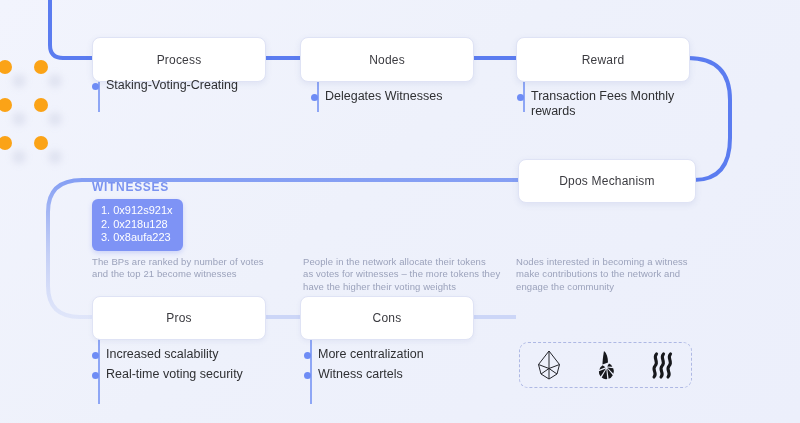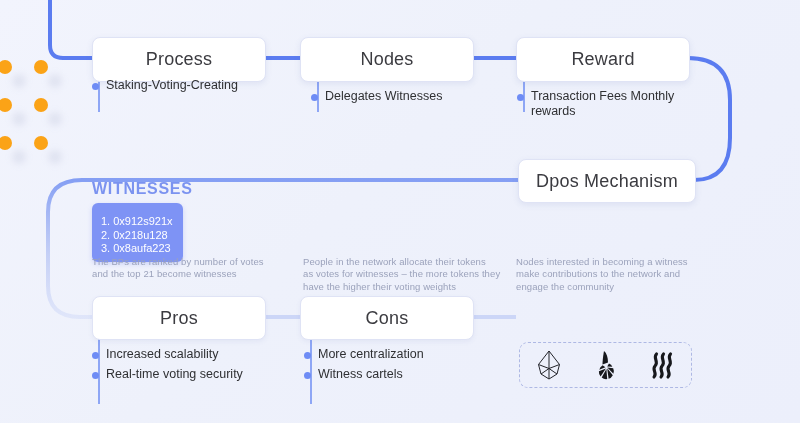--- a/index.html
+++ b/index.html
@@ -41,21 +41,21 @@
   .node-box {
     position: absolute;
     background: #ffffff;
     border: 1px solid #dfe3f5;
     border-radius: 8px;
     box-shadow: 0 2px 6px rgba(80,95,170,.10);
     display: flex;
     align-items: center;
     justify-content: center;
     color: #3b3b40;
-    font-size: 18px;
+    font-size: 12px;
     letter-spacing: .2px;
   }
   .node-box.faded { box-shadow: 0 2px 5px rgba(80,95,170,.07); }
 
   
   .sub-list { position: absolute; }
   .sub-item {
     position: relative;
     display: block;
     font-size: 12.5px;
@@ -80,30 +80,30 @@
     font-size: 9.5px;
     line-height: 12.4px;
     color: #9ba2bb;
     white-space: pre-line;
     letter-spacing: .1px;
   }
 
   
   #witness-group { position: absolute; left: 92px; top: 180px; }
   #witness-title {
-    font-size: 16px;
+    font-size: 12px;
     font-weight: bold;
     letter-spacing: .7px;
     color: #7b93f0;
     margin-bottom: 5px;
   }
   #witness-chip {
     background: #7e93f5;
     border-radius: 6px;
-    padding: 12px 10px 6px 9px;
+    padding: 5px 10px 6px 9px;
     display: inline-block;
     box-shadow: 0 2px 5px rgba(110,130,240,.28);
   }
   .witness-row {
     color: #ffffff;
     font-size: 11px;
     line-height: 13.5px;
     white-space: pre;
   }
 

